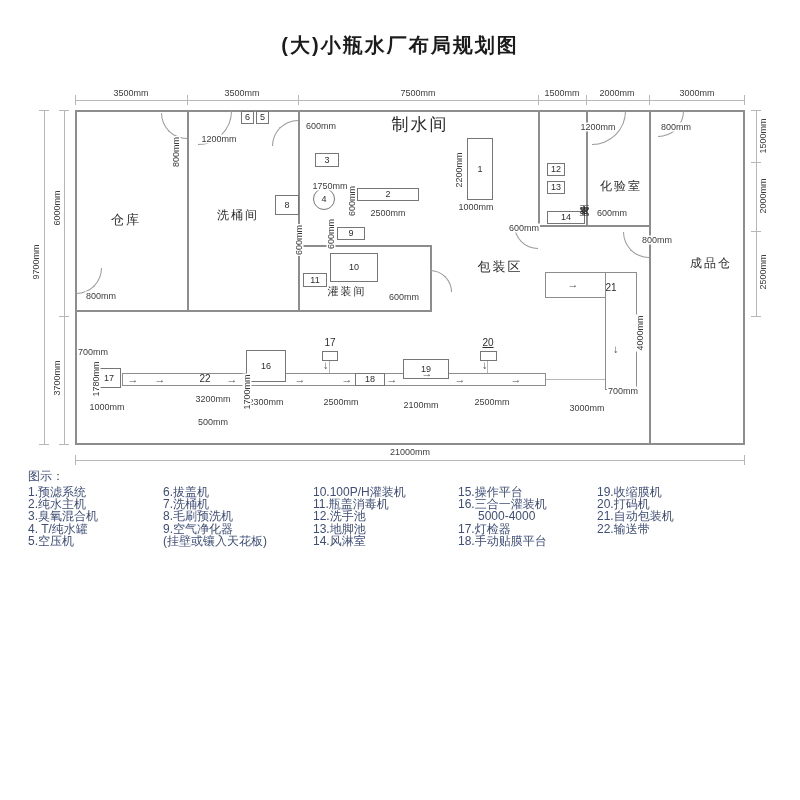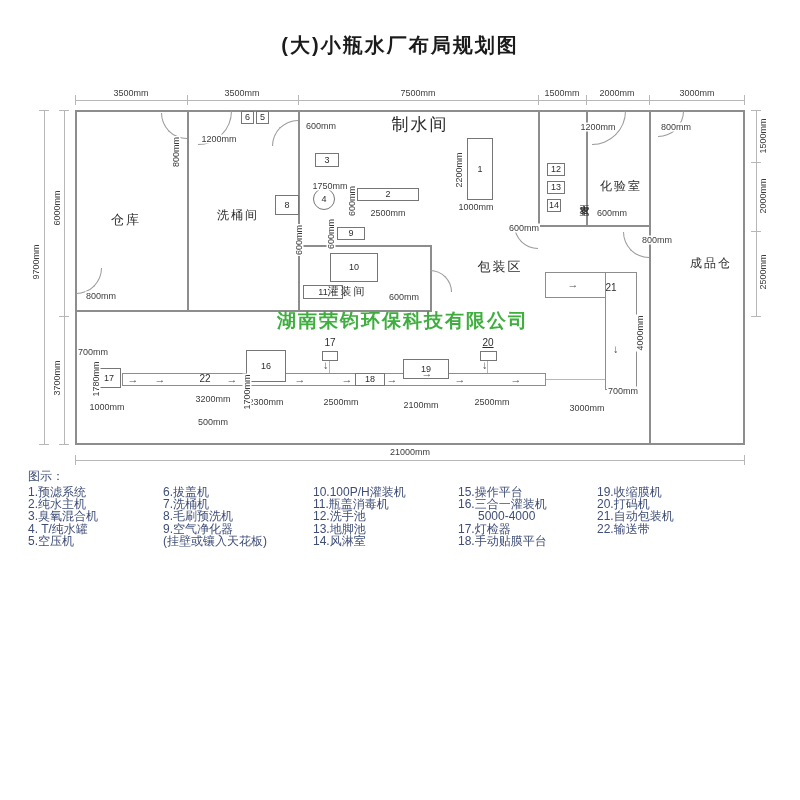--- a/index.html
+++ b/index.html
@@ -93,24 +93,24 @@
       <div class="door tr" style="left: 430px; top: 270px; width: 22px; height: 22px;"></div>
       <div class="eq" style="left: 241px; top: 111px; width: 13px; height: 13px;">6</div>
       <div class="eq" style="left: 256px; top: 111px; width: 13px; height: 13px;">5</div>
       <div class="eq" style="left: 315px; top: 153px; width: 24px; height: 14px;">3</div>
       <div class="eq circle" style="left: 313px; top: 188px; width: 22px; height: 22px;">4</div>
       <div class="eq" style="left: 275px; top: 195px; width: 24px; height: 20px;">8</div>
       <div class="eq" style="left: 357px; top: 188px; width: 62px; height: 13px;">2</div>
       <div class="eq" style="left: 467px; top: 138px; width: 26px; height: 62px;">1</div>
       <div class="eq" style="left: 547px; top: 163px; width: 18px; height: 13px;">12</div>
       <div class="eq" style="left: 547px; top: 181px; width: 18px; height: 13px;">13</div>
-      <div class="eq" style="left: 547px; top: 199px; width: 14px; height: 13px;">14</div>
+      <div class="eq" style="left: 547px; top: 211px; width: 38px; height: 13px;">14</div>
       <div class="eq" style="left: 337px; top: 227px; width: 28px; height: 13px;">9</div>
       <div class="eq" style="left: 330px; top: 253px; width: 48px; height: 29px;">10</div>
-      <div class="eq" style="left: 303px; top: 285px; width: 40px; height: 14px;">11</div>
+      <div class="eq" style="left: 303px; top: 273px; width: 24px; height: 14px;">11</div>
       <div class="eq" style="left: 97px; top: 368px; width: 24px; height: 20px;">17</div>
       <div class="eq" style="left: 246px; top: 350px; width: 40px; height: 32px;">16</div>
       <div class="eq" style="left: 322px; top: 351px; width: 16px; height: 10px;"></div>
       <div class="eq" style="left: 355px; top: 373px; width: 30px; height: 13px;">18</div>
       <div class="eq" style="left: 403px; top: 359px; width: 46px; height: 20px;">19</div>
       <div class="eq" style="left: 480px; top: 351px; width: 17px; height: 10px;"></div>
       <div class="dim" style="left: 131px; top: 93px;">3500mm</div>
       <div class="dim" style="left: 242px; top: 93px;">3500mm</div>
       <div class="dim" style="left: 418px; top: 93px;">7500mm</div>
       <div class="dim" style="left: 562px; top: 93px;">1500mm</div>
@@ -172,21 +172,20 @@
       <div class="arrow" style="left: 347px; top: 379px;">→</div>
       <div class="arrow" style="left: 392px; top: 379px;">→</div>
       <div class="arrow" style="left: 427px; top: 373px;">→</div>
       <div class="arrow" style="left: 460px; top: 379px;">→</div>
       <div class="arrow" style="left: 516px; top: 379px;">→</div>
       <div class="arrow down" style="left: 327px; top: 366px;">→</div>
       <div class="arrow down" style="left: 486px; top: 366px;">→</div>
       <div class="arrow down" style="left: 617px; top: 350px;">→</div>
       <div class="arrow" style="left: 573px; top: 284px;">→</div>
     </div>
-  <div class="watermark" style="left:403px;top:321px">湖南荣钧环保科技有限公司</div>
   <div id="legend">
     <div class="legend-item" style="left:28px;top:470px">图示：</div>
   <div class="legend-item" style="left: 28px; top: 486px;">1.预滤系统</div>
       <div class="legend-item" style="left: 28px; top: 498.2px;">2.纯水主机</div>
       <div class="legend-item" style="left: 28px; top: 510.4px;">3.臭氧混合机</div>
       <div class="legend-item" style="left: 28px; top: 522.6px;">4. T/纯水罐</div>
       <div class="legend-item" style="left: 28px; top: 534.8px;">5.空压机</div>
       <div class="legend-item" style="left: 163px; top: 486px;">6.拔盖机</div>
       <div class="legend-item" style="left: 163px; top: 498.2px;">7.洗桶机</div>
       <div class="legend-item" style="left: 163px; top: 510.4px;">8.毛刷预洗机</div>

